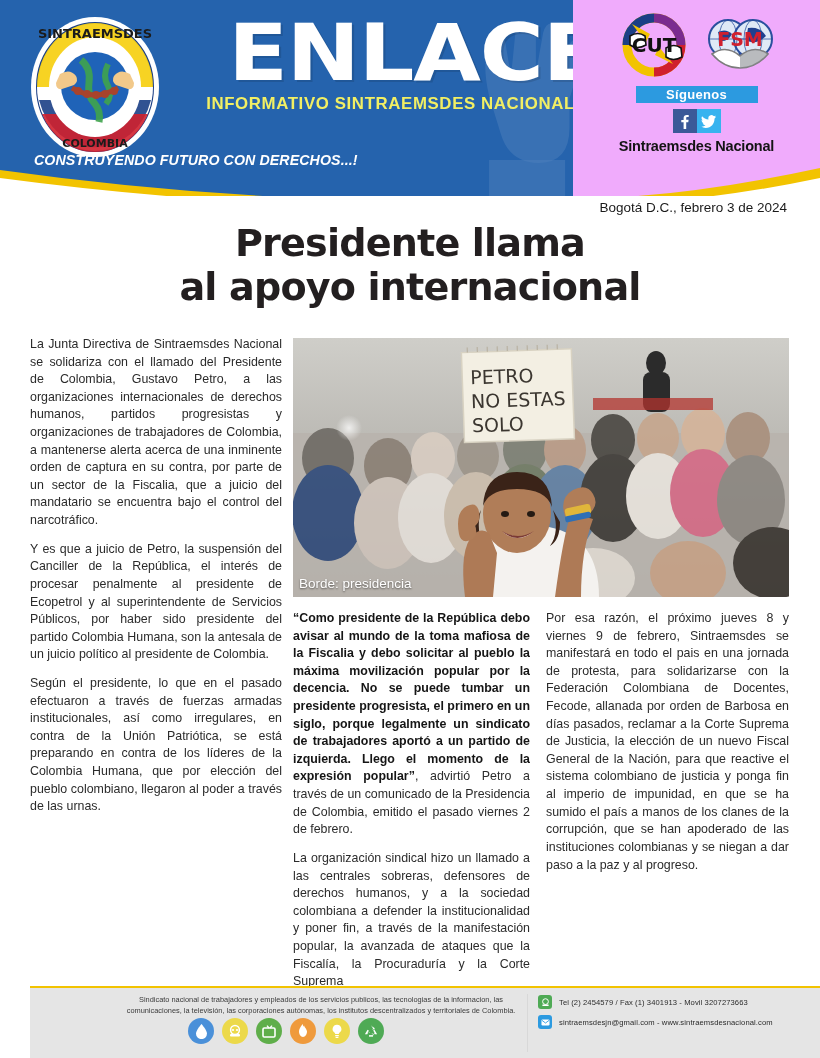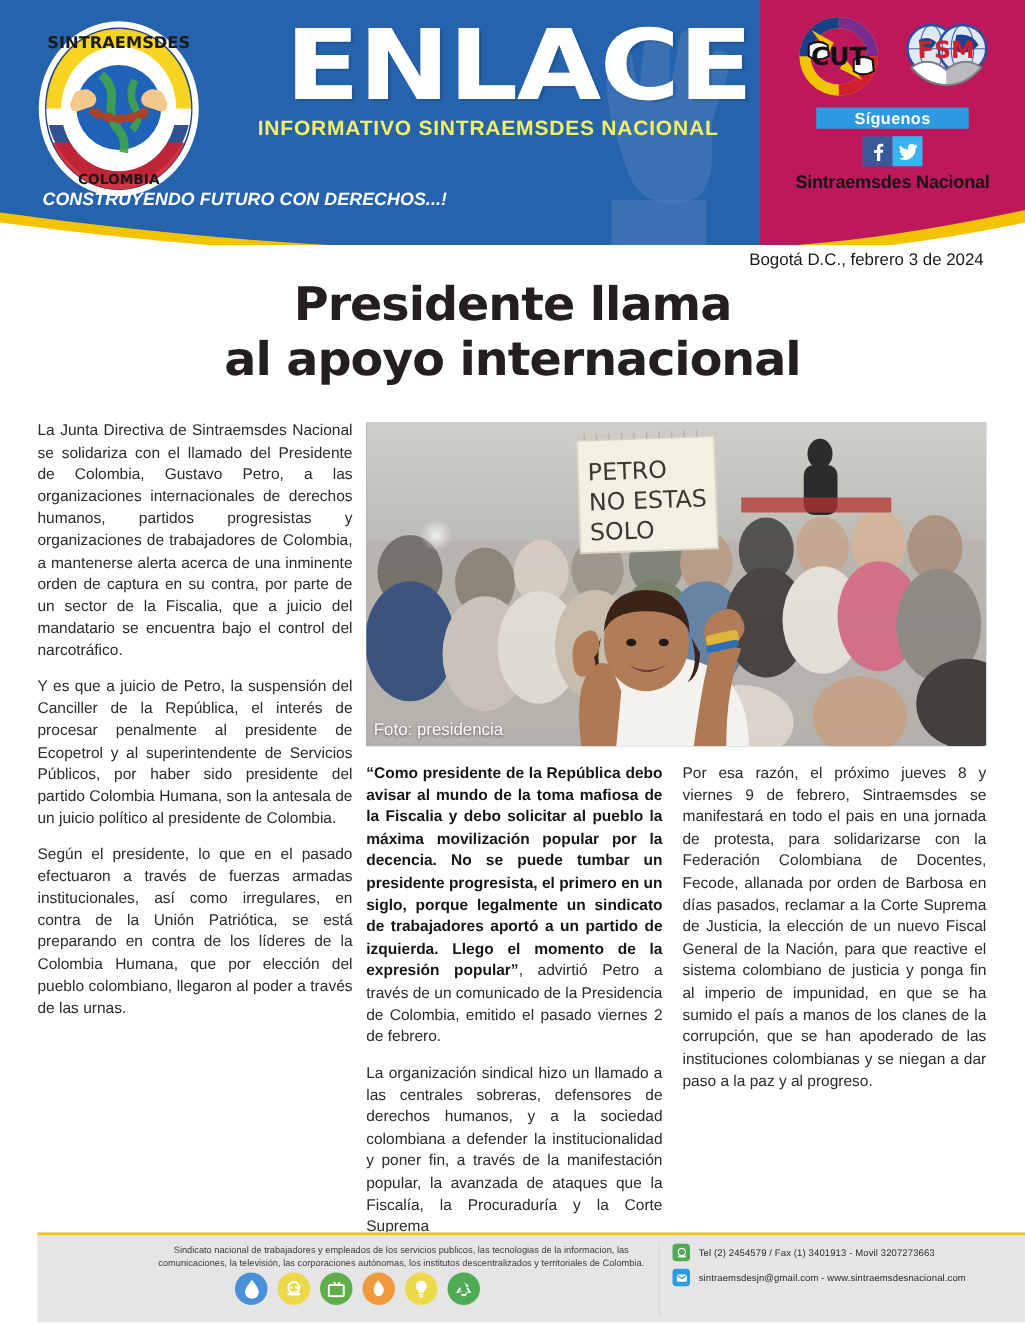--- a/index.html
+++ b/index.html
@@ -80,22 +80,22 @@
     line-height: 1.42;
     letter-spacing: 0.1px;
   }
   .slogan .l1 { display:block; padding-left: 42px; }
   .slogan .l2 { display:block; }
 
   
   .follow-panel {
     position: absolute;
     right: 0; top: 0;
-    width: 212px; height: 196px;
-    background: #be185d;
+    width: 247px; height: 196px;
+    background: #f0abfc;
     text-align: center;
   }
   .fed-logos {
     display:flex; justify-content:center; align-items:center;
     gap: 14px; padding-top: 12px;
   }
   .siguenos {
     margin: 8px auto 0;
     width: 122px;
     background: #2c9ae0;
@@ -443,21 +443,21 @@
             <line x1="236" y1="12" x2="236" y2="7"></line>
               <line x1="246" y1="12" x2="246" y2="7"></line>
             <line x1="256" y1="12" x2="256" y2="7"></line>
               <line x1="266" y1="12" x2="266" y2="7"></line>
           </g>
           <text x="178" y="44" font-family="DejaVu Sans, sans-serif" font-size="19" fill="#3b3630">PETRO</text>
           <text x="178" y="68" font-family="DejaVu Sans, sans-serif" font-size="19" fill="#3b3630">NO ESTAS</text>
           <text x="178" y="92" font-family="DejaVu Sans, sans-serif" font-size="19" fill="#3b3630">SOLO</text>
         </g>
       </svg>
-      <div class="photo-caption">Foto: presidencia</div>
+      <div class="photo-caption">Borde: presidencia</div>
     </div>
 
     <div class="col-mid">
       <div class="ptext" style="text-align:justify;">
         <span style="font-weight:700;color:#151515;">“Como presidente de la República debo avisar al mundo de la toma mafiosa de la Fiscalia y debo solicitar al pueblo la máxima movilización popular por la decencia. No se puede tumbar un presidente progresista, el primero en un siglo, porque legalmente un sindicato de trabajadores aportó a un partido de izquierda. Llego el momento de la expresión popular”</span><span>, advirtió Petro a través de un comunicado de la Presidencia de Colombia, emitido el pasado viernes 2 de febrero.</span>
       </div>
       <div class="ptext">La organización sindical hizo un llamado a las centrales sobreras, defensores de derechos humanos, y a la sociedad colombiana a defender la institucionalidad y poner fin, a través de la manifestación popular, la avanzada de ataques que la Fiscalía, la Procuraduría y la Corte Suprema</div>
     </div>
 
     <div class="col-right">

